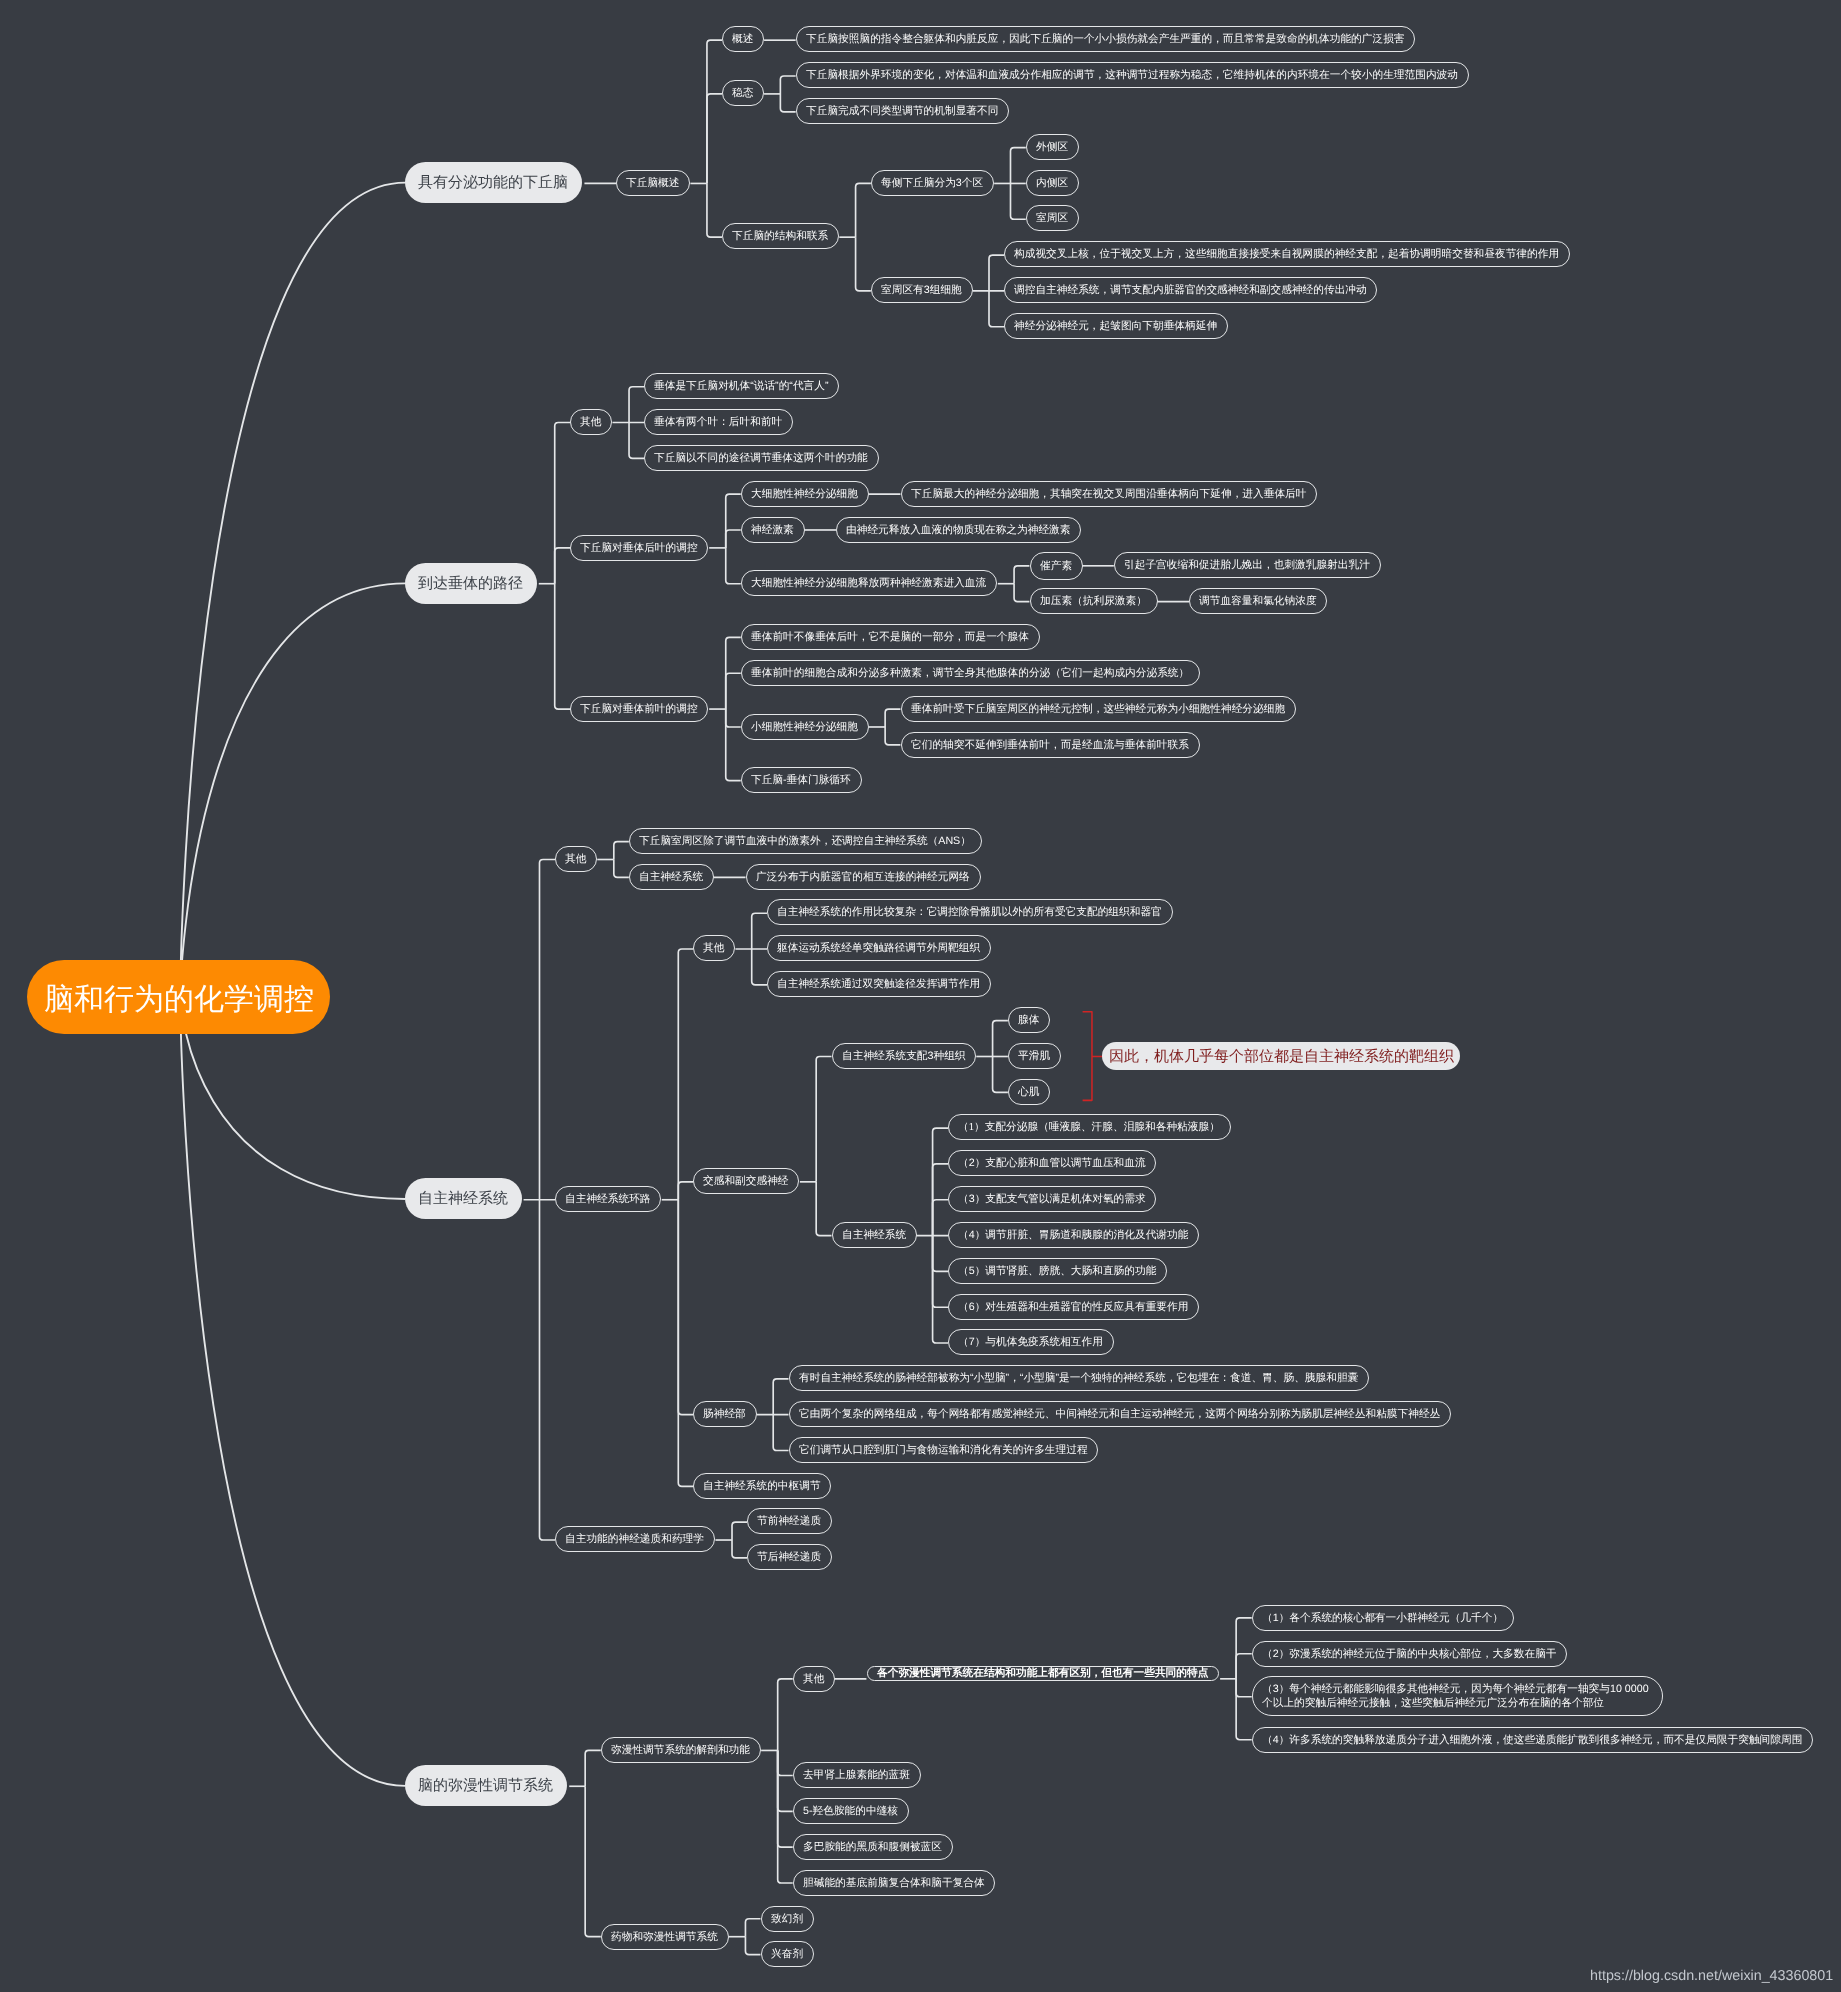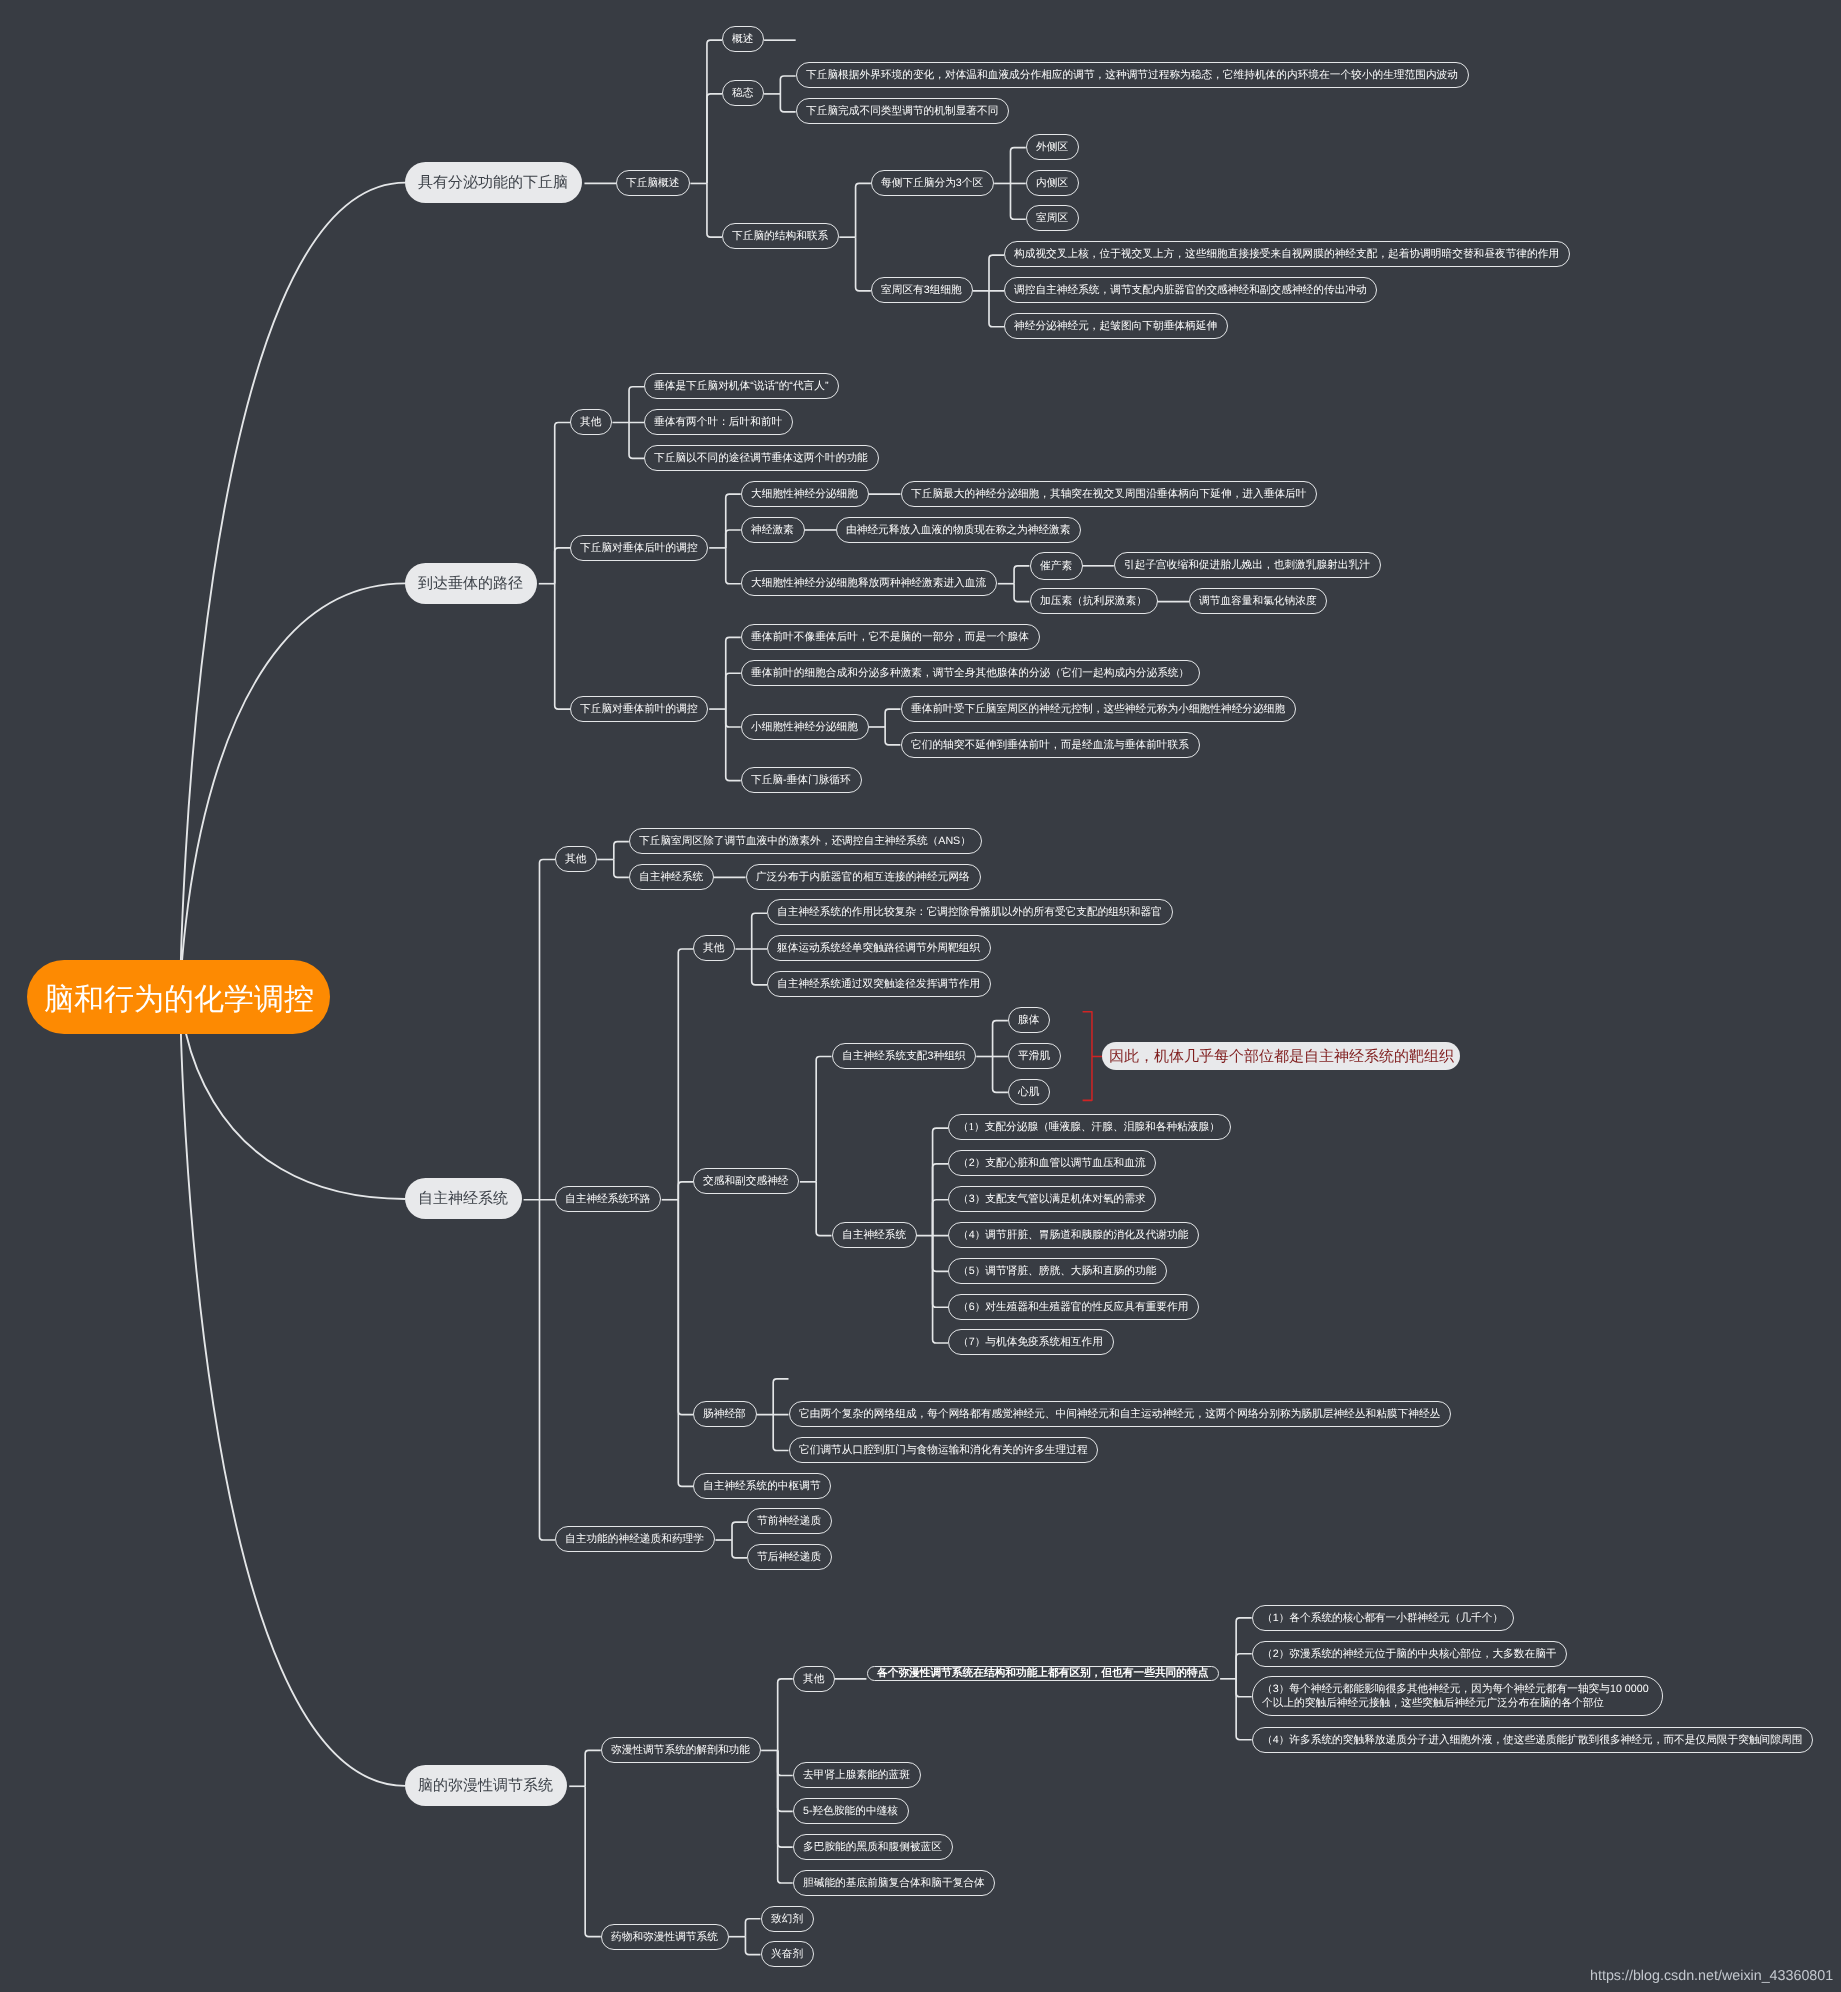--- a/index.html
+++ b/index.html
@@ -179,20 +179,21 @@
       <path d="M1380.5,1874.5 L1380.5,1890.5 Q1380.5,1894.5 1384.5,1894.5 L1397.8999999999999,1894.5" fill="none" stroke="#E4E6E8" stroke-width="1.85" stroke-linecap="butt" stroke-linejoin="round"></path>
       <path d="M1380.5,1874.5 L1380.5,1938.5 Q1380.5,1942.5 1384.5,1942.5 L1397.8999999999999,1942.5" fill="none" stroke="#E4E6E8" stroke-width="1.85" stroke-linecap="butt" stroke-linejoin="round"></path>
       <path d="M814,2162.5 L832.5,2162.5" fill="none" stroke="#E4E6E8" stroke-width="1.85" stroke-linecap="butt" stroke-linejoin="round"></path>
       <path d="M832.5,2162.5 L832.5,2146.5 Q832.5,2142.5 836.5,2142.5 L849.3,2142.5" fill="none" stroke="#E4E6E8" stroke-width="1.85" stroke-linecap="butt" stroke-linejoin="round"></path>
       <path d="M832.5,2162.5 L832.5,2178.5 Q832.5,2182.5 836.5,2182.5 L849.3,2182.5" fill="none" stroke="#E4E6E8" stroke-width="1.85" stroke-linecap="butt" stroke-linejoin="round"></path>
     </svg>
 <div class="node n-root" style="left: 27px; top: 960px; height: 74px;"><span class="label">脑和行为的化学调控</span></div>
     <div class="node n-branch" style="left: 405px; top: 162px; height: 41px;"><span class="label">具有分泌功能的下丘脑</span></div>
     <div class="node n-topic" style="left: 616px; top: 170px; height: 25.5px;"><span class="label">下丘脑概述</span></div>
     <div class="node n-topic" style="left: 722px; top: 26px; height: 25.5px;"><span class="label">概述</span></div>
+    <div class="node n-topic" style="left: 796px; top: 26px; height: 25.5px;"><span class="label">下丘脑按照脑的指令整合躯体和内脏反应，因此下丘脑的一个小小损伤就会产生严重的，而且常常是致命的机体功能的广泛损害</span></div>
     <div class="node n-topic" style="left: 722px; top: 80px; height: 25.5px;"><span class="label">稳态</span></div>
     <div class="node n-topic" style="left: 796px; top: 62px; height: 25.5px;"><span class="label">下丘脑根据外界环境的变化，对体温和血液成分作相应的调节，这种调节过程称为稳态，它维持机体的内环境在一个较小的生理范围内波动</span></div>
     <div class="node n-topic" style="left: 796px; top: 98px; height: 25.5px;"><span class="label">下丘脑完成不同类型调节的机制显著不同</span></div>
     <div class="node n-topic" style="left: 722px; top: 223px; height: 25.5px;"><span class="label">下丘脑的结构和联系</span></div>
     <div class="node n-topic" style="left: 871px; top: 170px; height: 25.5px;"><span class="label">每侧下丘脑分为3个区</span></div>
     <div class="node n-topic" style="left: 1026px; top: 134px; height: 25.5px;"><span class="label">外侧区</span></div>
     <div class="node n-topic" style="left: 1026px; top: 170px; height: 25.5px;"><span class="label">内侧区</span></div>
     <div class="node n-topic" style="left: 1026px; top: 205px; height: 25.5px;"><span class="label">室周区</span></div>
     <div class="node n-topic" style="left: 871px; top: 277px; height: 25.5px;"><span class="label">室周区有3组细胞</span></div>
     <div class="node n-topic" style="left: 1004px; top: 241px; height: 25.5px;"><span class="label">构成视交叉上核，位于视交叉上方，这些细胞直接接受来自视网膜的神经支配，起着协调明暗交替和昼夜节律的作用</span></div>
@@ -238,20 +239,21 @@
     <div class="node n-topic" style="left: 1008px; top: 1079px; height: 25.5px;"><span class="label">心肌</span></div>
     <div class="node n-topic" style="left: 832px; top: 1222px; height: 25.5px;"><span class="label">自主神经系统</span></div>
     <div class="node n-topic" style="left: 948px; top: 1114px; height: 25.5px; font-family: Liberation Serif, serif;"><span class="label">（1）支配分泌腺（唾液腺、汗腺、泪腺和各种粘液腺）</span></div>
     <div class="node n-topic" style="left: 948px; top: 1150px; height: 25.5px;"><span class="label">（2）支配心脏和血管以调节血压和血流</span></div>
     <div class="node n-topic" style="left: 948px; top: 1186px; height: 25.5px;"><span class="label">（3）支配支气管以满足机体对氧的需求</span></div>
     <div class="node n-topic" style="left: 948px; top: 1222px; height: 25.5px;"><span class="label">（4）调节肝脏、胃肠道和胰腺的消化及代谢功能</span></div>
     <div class="node n-topic" style="left: 948px; top: 1258px; height: 25.5px;"><span class="label">（5）调节肾脏、膀胱、大肠和直肠的功能</span></div>
     <div class="node n-topic" style="left: 948px; top: 1294px; height: 25.5px;"><span class="label">（6）对生殖器和生殖器官的性反应具有重要作用</span></div>
     <div class="node n-topic" style="left: 948px; top: 1329px; height: 25.5px;"><span class="label">（7）与机体免疫系统相互作用</span></div>
     <div class="node n-topic" style="left: 693px; top: 1401px; height: 25.5px;"><span class="label">肠神经部</span></div>
+    <div class="node n-topic" style="left: 789px; top: 1365px; height: 25.5px;"><span class="label">有时自主神经系统的肠神经部被称为“小型脑”，“小型脑”是一个独特的神经系统，它包埋在：食道、胃、肠、胰腺和胆囊</span></div>
     <div class="node n-topic" style="left: 789px; top: 1401px; height: 25.5px;"><span class="label">它由两个复杂的网络组成，每个网络都有感觉神经元、中间神经元和自主运动神经元，这两个网络分别称为肠肌层神经丛和粘膜下神经丛</span></div>
     <div class="node n-topic" style="left: 789px; top: 1437px; height: 25.5px;"><span class="label">它们调节从口腔到肛门与食物运输和消化有关的许多生理过程</span></div>
     <div class="node n-topic" style="left: 693px; top: 1473px; height: 25.5px; align-items: flex-end;"><span class="label">自主神经系统的中枢调节</span></div>
     <div class="node n-topic" style="left: 555px; top: 1526px; height: 25.5px;"><span class="label">自主功能的神经递质和药理学</span></div>
     <div class="node n-topic" style="left: 747px; top: 1508px; height: 25.5px;"><span class="label">节前神经递质</span></div>
     <div class="node n-topic" style="left: 747px; top: 1544px; height: 25.5px;"><span class="label">节后神经递质</span></div>
     <div class="node n-branch" style="left: 405px; top: 1765px; height: 41px;"><span class="label">脑的弥漫性调节系统</span></div>
     <div class="node n-topic" style="left: 601px; top: 1737px; height: 25.5px;"><span class="label">弥漫性调节系统的解剖和功能</span></div>
     <div class="node n-topic" style="left: 793px; top: 1666px; height: 25.5px;"><span class="label">其他</span></div>
     <div class="node n-topic" style="left: 867px; top: 1666px; height: 15px; font-weight: bold;"><span class="label">各个弥漫性调节系统在结构和功能上都有区别，但也有一些共同的特点</span></div>

